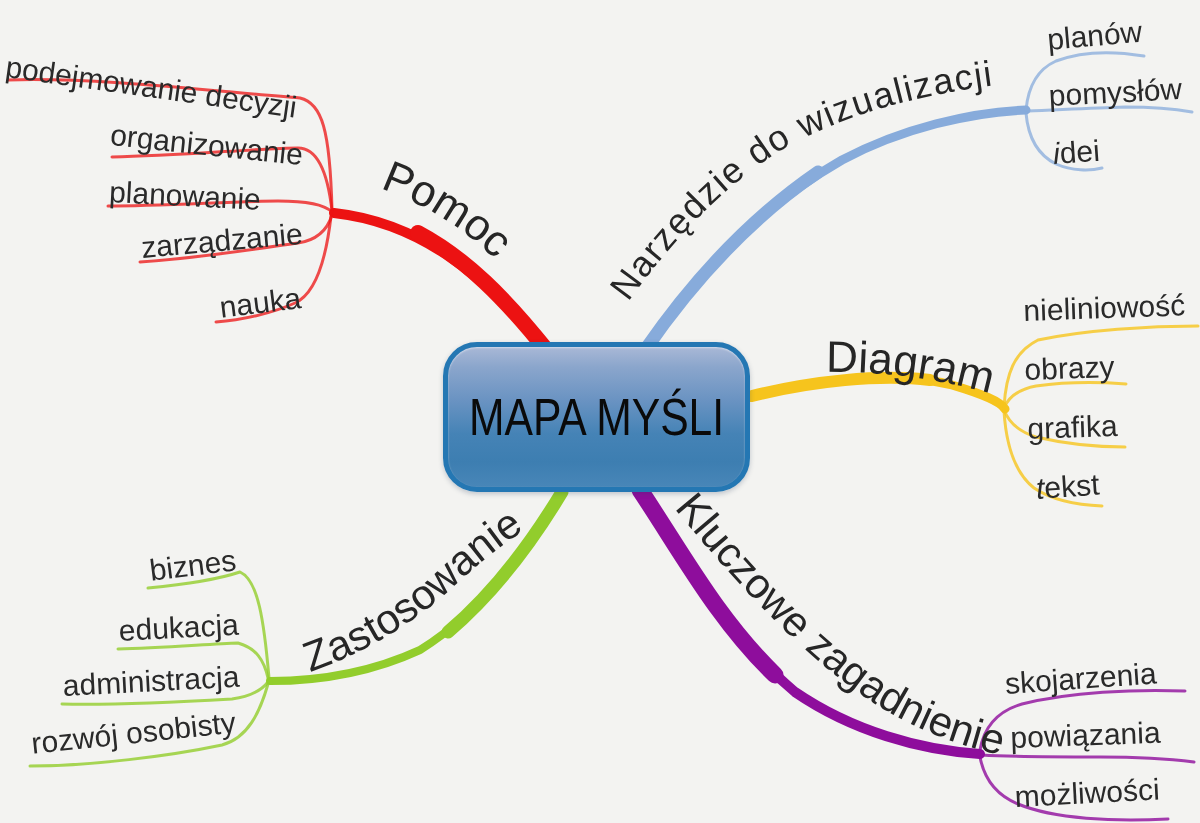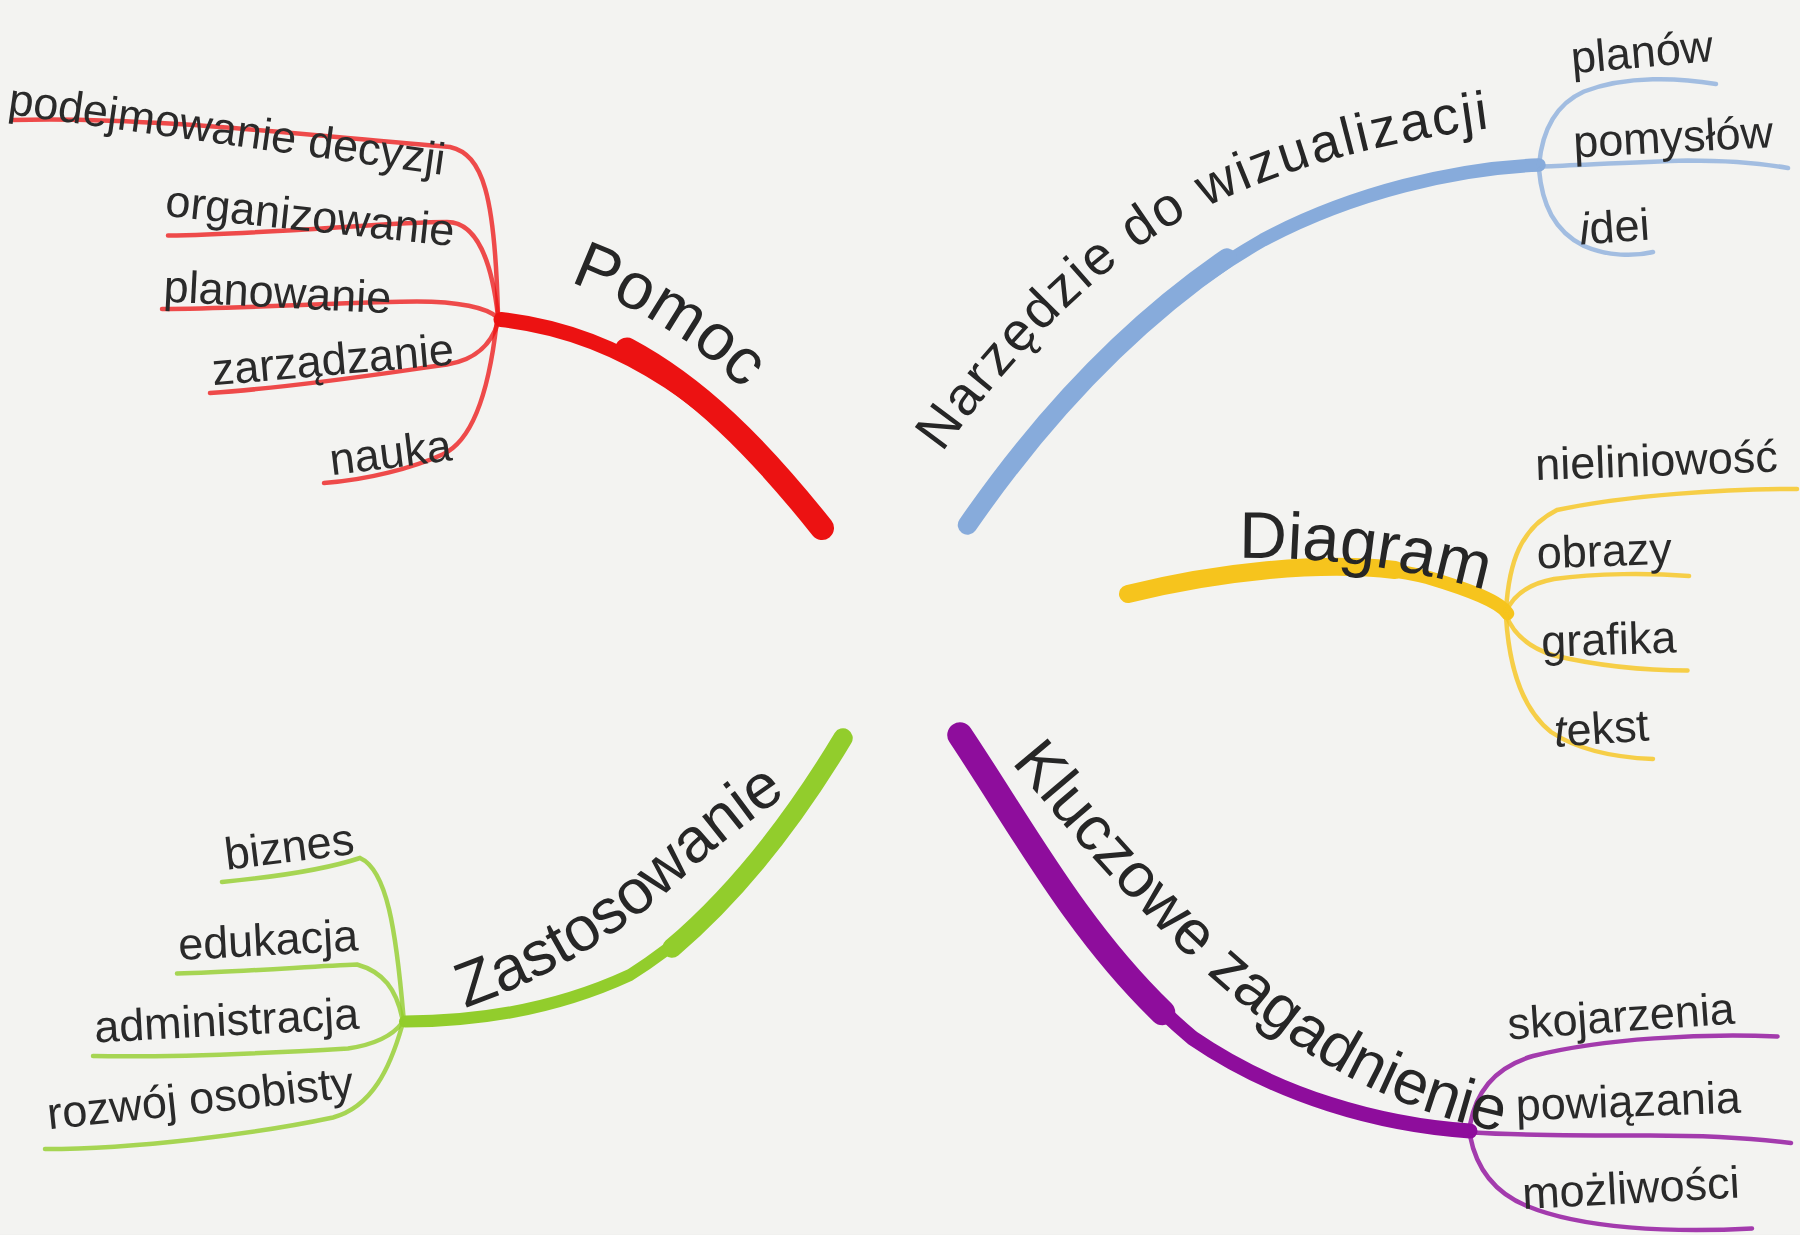--- a/index.html
+++ b/index.html
@@ -118,20 +118,23 @@
       </text>
       <text class="curved-label" font-size="42">
         <textPath href="#tp-kluczowe">Kluczowe zagadnienie</textPath>
       </text>
       <text class="curved-label" font-size="42">
         <textPath href="#tp-zastosowanie">Zastosowanie</textPath>
       </text>
     </g>
   </svg>
 
+  <div class="center-node">
+    <span class="center-title">MAPA MYŚLI</span>
+  </div>
 
   <span class="sub-label" style="left:8px;top:52px;transform:rotate(8deg);">podejmowanie decyzji</span>
   <span class="sub-label" style="left:112px;top:120px;transform:rotate(6deg);">organizowanie</span>
   <span class="sub-label" style="left:110px;top:177px;transform:rotate(3deg);">planowanie</span>
   <span class="sub-label" style="left:140px;top:233px;transform:rotate(-5deg);">zarządzanie</span>
   <span class="sub-label" style="left:218px;top:293px;transform:rotate(-7deg);">nauka</span>
 
   <span class="sub-label" style="left:1046px;top:25px;transform:rotate(-5deg);">planów</span>
   <span class="sub-label" style="left:1048px;top:81px;transform:rotate(-3deg);">pomysłów</span>
   <span class="sub-label first-italic" style="left:1052px;top:139px;transform:rotate(-4deg);">idei</span>

